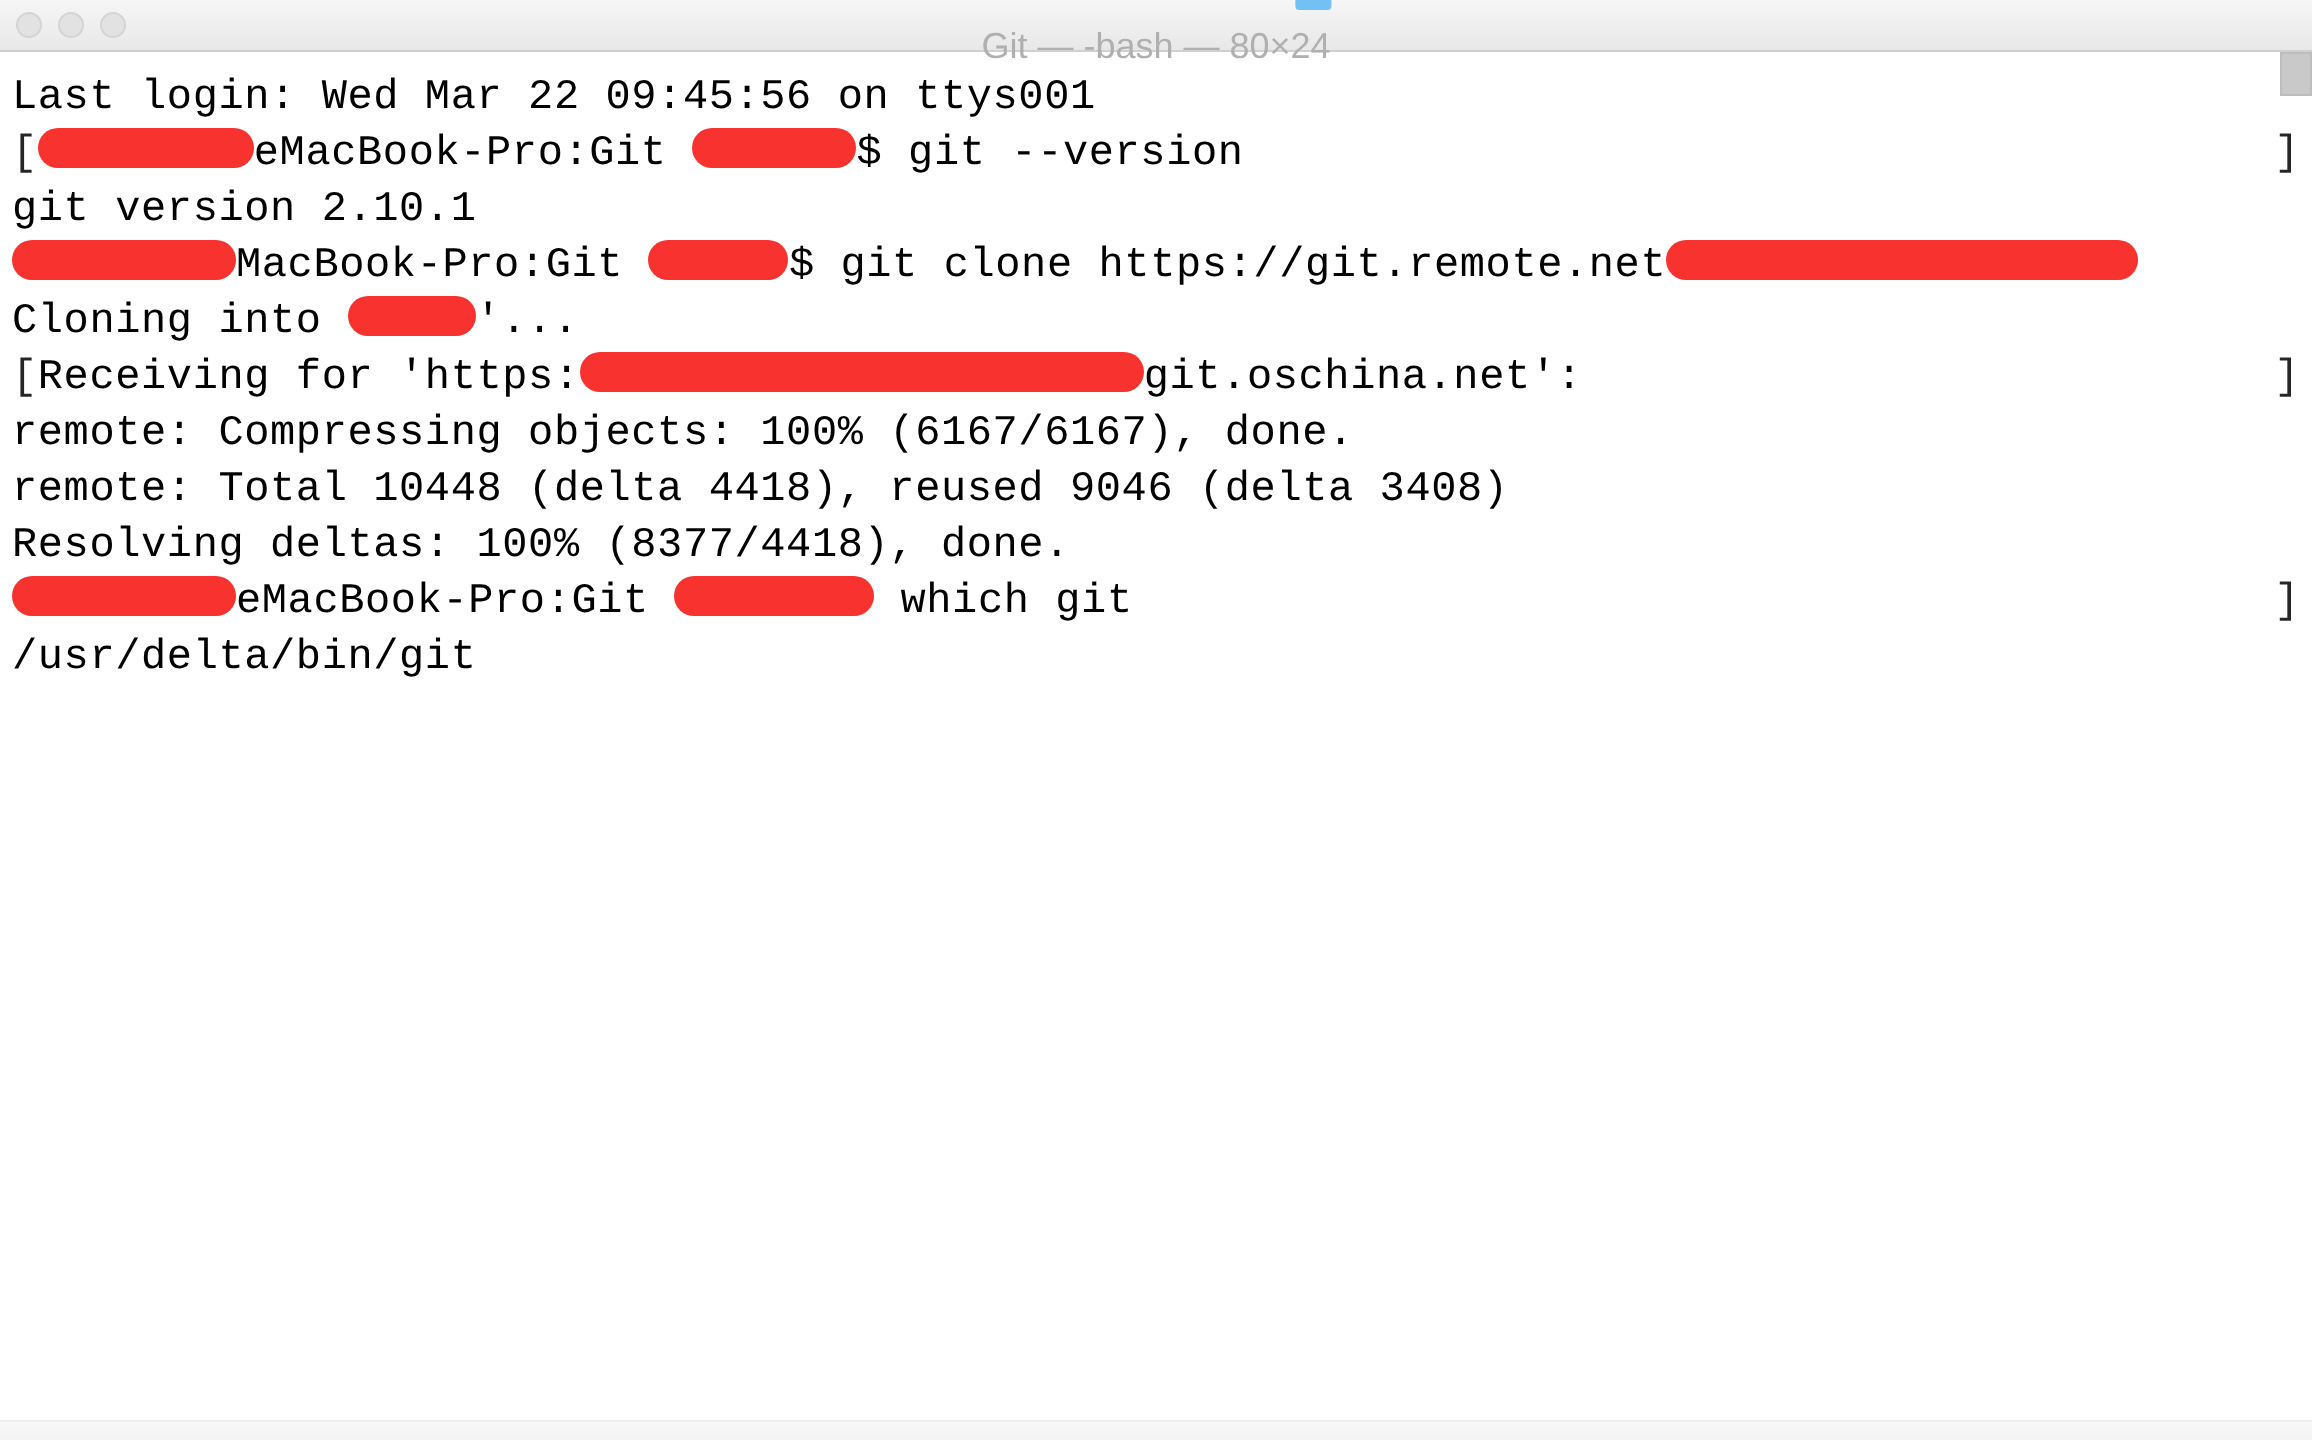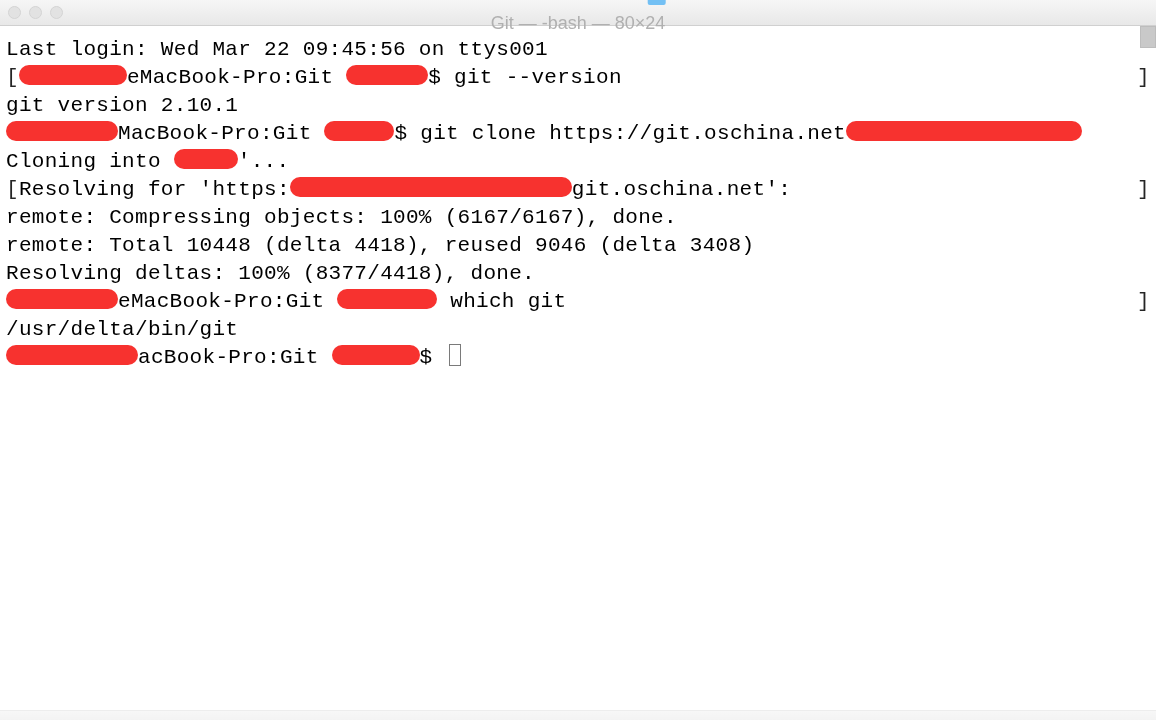--- a/index.html
+++ b/index.html
@@ -134,36 +134,35 @@
 <div class="scroll-indicator"></div>
 
 <div class="terminal-area">
 
   <div class="line"><span>Last login: Wed Mar 22 09:45:56 on ttys001</span></div>
 
   <div class="line"><span class="bracket">[</span><span class="redact" style="width:108px;height:20px;"></span><span>eMacBook-Pro:Git </span><span class="redact" style="width:82px;height:20px;"></span><span>$ git --version</span><span class="bracket" style="float:right;">]</span></div>
 
   <div class="line"><span>git version 2.10.1</span></div>
 
-  <div class="line"><span class="redact" style="width:112px;height:20px;"></span><span>MacBook-Pro:Git </span><span class="redact" style="width:70px;height:20px;"></span><span>$ git clone https://git.oschina.net</span><span class="redact" style="width:236px;height:20px;"></span></div>
+  <div class="line"><span class="redact" style="width:112px;height:20px;"></span><span>MacBook-Pro:Git </span><span class="redact" style="width:70px;height:20px;"></span><span>$ git clone https://git.remote.net</span><span class="redact" style="width:236px;height:20px;"></span></div>
 
   <div class="line"><span>Cloning into </span><span class="redact" style="width:64px;height:20px;"></span><span>'...</span></div>
 
 
-  <div class="line"><span class="bracket">[</span><span>Resolving for 'https:</span><span class="redact" style="width:282px;height:20px;"></span><span>git.oschina.net':</span><span class="bracket" style="float:right;">]</span></div>
+  <div class="line"><span class="bracket">[</span><span>Receiving for 'https:</span><span class="redact" style="width:282px;height:20px;"></span><span>git.oschina.net':</span><span class="bracket" style="float:right;">]</span></div>
 
 
   <div class="line"><span>remote: Compressing objects: 100% (6167/6167), done.</span></div>
 
   <div class="line"><span>remote: Total 10448 (delta 4418), reused 9046 (delta 3408)</span></div>
 
 
   <div class="line"><span>Resolving deltas: 100% (8377/4418), done.</span></div>
 
   <div class="line"><span class="redact" style="width:112px;height:20px;"></span><span>eMacBook-Pro:Git </span><span class="redact" style="width:100px;height:20px;"></span><span> which git</span><span class="bracket" style="float:right;">]</span></div>
 
   <div class="line"><span>/usr/delta/bin/git</span></div>
 
-  <div class="line"><span class="redact" style="width:132px;height:20px;"></span><span>acBook-Pro:Git </span><span class="redact" style="width:88px;height:20px;"></span><span>$ </span><span class="cursor-box"></span></div>
 
 </div>
 
 <div class="taskbar-hint"></div>
 
 </body></html>

